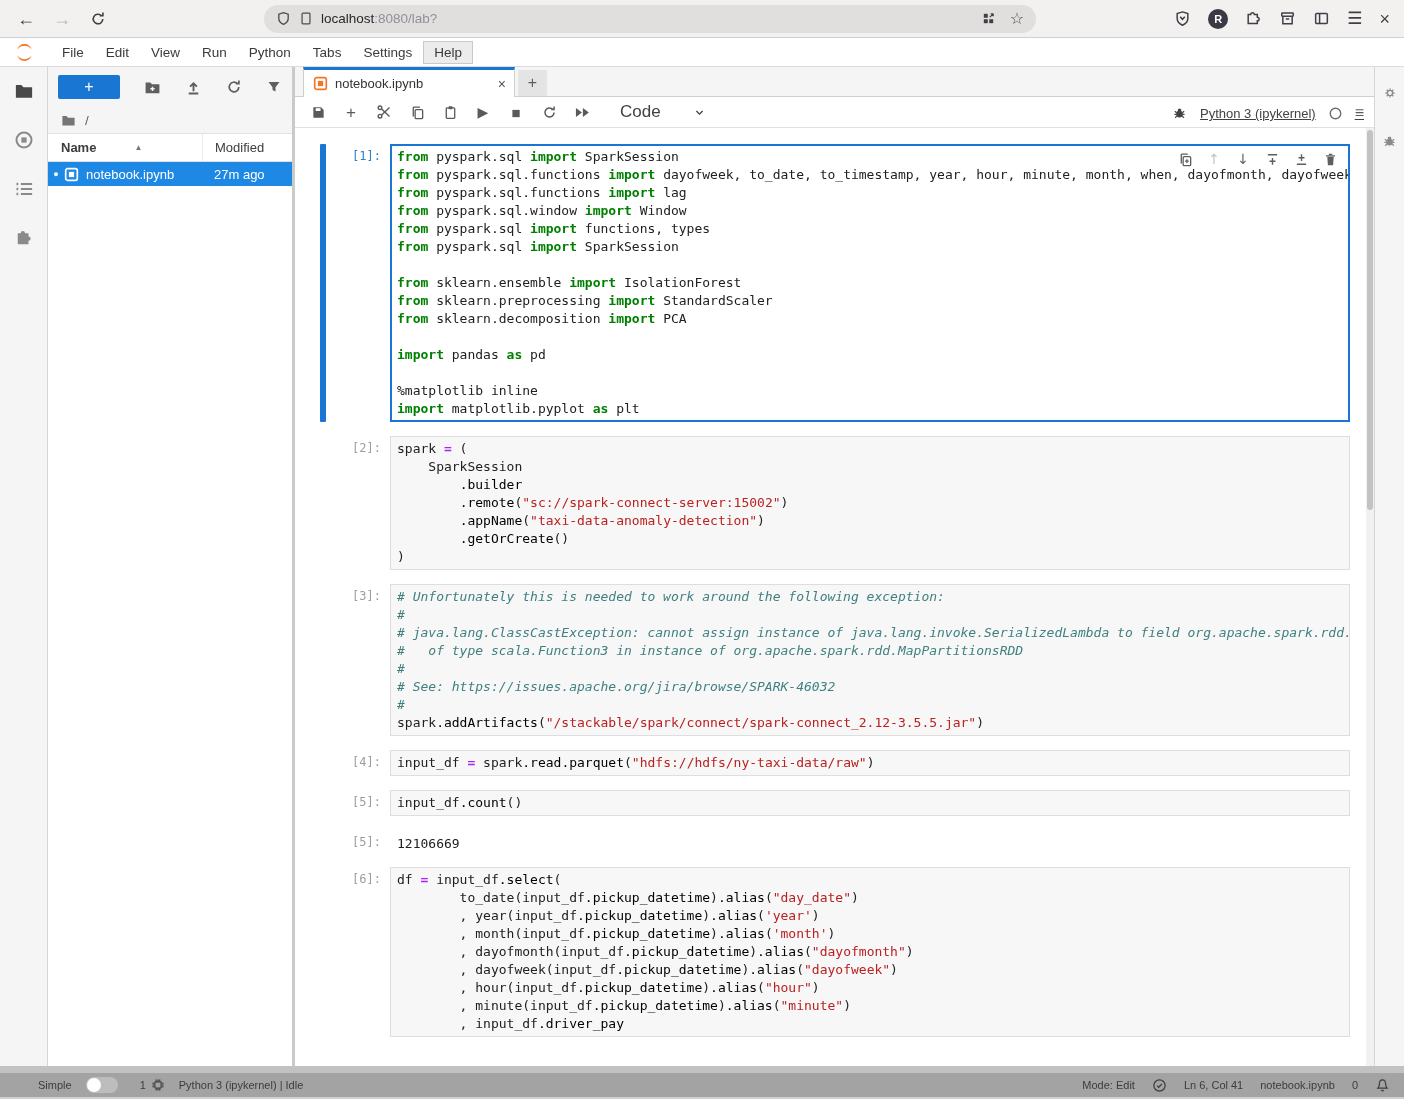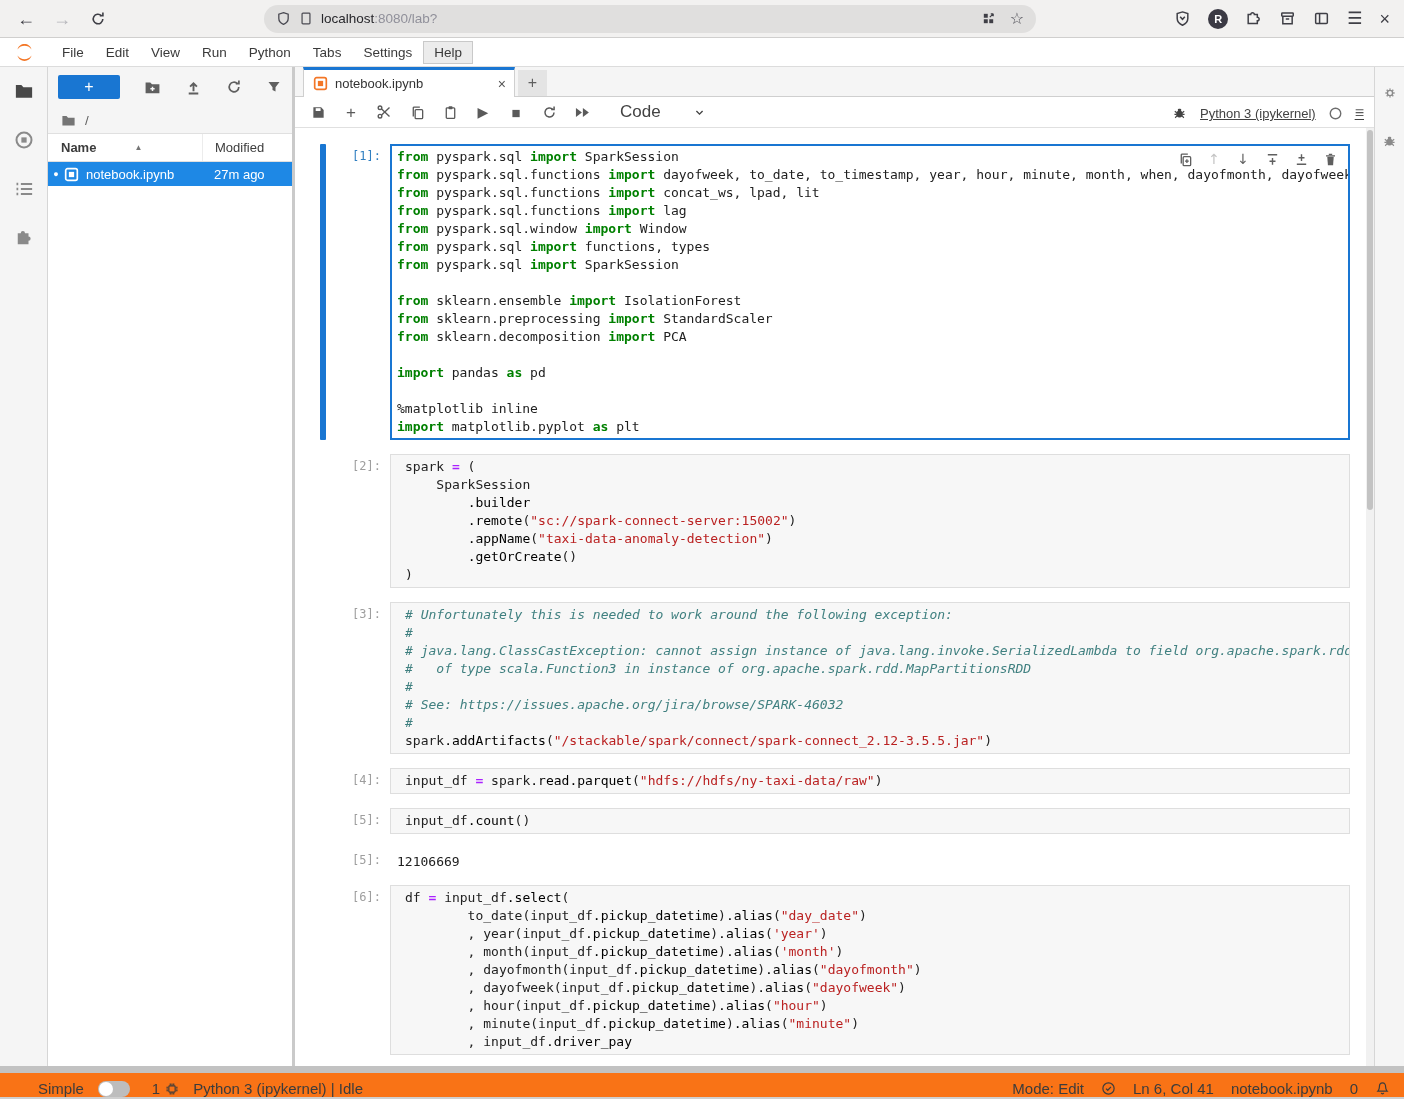--- a/index.html
+++ b/index.html
@@ -71,38 +71,38 @@
   .v-thumb{position:absolute;top:2px;left:1px;width:6px;height:380px;background:#c3c3c3;border-radius:3px;}
 
   .rail-right{width:30px;border-left:1px solid #d6d6d6;background:#f5f5f5;display:flex;flex-direction:column;align-items:center;padding-top:18px;gap:32px;color:#8a8a8a;box-sizing:border-box;}
 
   
   .cell{display:flex;margin:0 0 14px 0;padding-left:25px;}
   .collapser{width:6px;flex:none;background:transparent;border-radius:1px;}
   .cell.active .collapser{background:#1976d2;}
   .prompt{width:64px;flex:none;text-align:right;padding:5px 9px 0 0;font-family:"DejaVu Sans Mono",monospace;font-size:12px;color:#9e9e9e;box-sizing:border-box;white-space:nowrap;}
   .cell.active .prompt{color:#307fc1;}
-  .editor{flex:1;margin-right:16px;background:#f7f7f7;border:1px solid #dedede;padding:3px 14px;overflow:hidden;position:relative;min-width:0;}
+  .editor{flex:1;margin-right:16px;background:#f7f7f7;border:1px solid #dedede;padding:3px 6px;overflow:hidden;position:relative;min-width:0;}
   .cell.active .editor{background:#fff;border:2px solid #1976d2;padding:2px 5px;}
   .editor pre,.out-text{margin:0;font-family:"DejaVu Sans Mono",monospace;font-size:13px;line-height:18px;white-space:pre;color:#212121;}
   .out-text{padding:5px 0 0 7px;}
   .tk-k{color:#008000;font-weight:bold;}
   .tk-s{color:#ba2121;}
   .tk-c{color:#408080;font-style:italic;}
   .tk-p{color:#000000;}
   .tk-o{color:#aa22ff;font-weight:bold;}
   .tk-t{color:#212121;}
   .cell-toolbar{position:absolute;top:4px;right:8px;display:flex;gap:13px;align-items:center;color:#5f5f5f;background:rgba(255,255,255,.92);padding:1px 2px;}
   .ct-btn{display:flex;align-items:center;justify-content:center;width:16px;height:16px;}
   .ct-glyph{font-size:14px;line-height:1;font-family:"DejaVu Sans",sans-serif;}
   .ct-btn.disabled{color:#c4c4c4;}
 
   
   .bottom-strip{height:7px;background:#c2c2c2;}
-  .status-bar{height:26px;background:#f97316;display:flex;align-items:flex-end;padding:0 14px 0 38px;font-size:15px;color:#3c3c3c;box-sizing:border-box;border-bottom:2px solid #cfcfcf;}
+  .status-bar{height:26px;background:#a3a3a3;display:flex;align-items:center;padding:0 14px 0 38px;font-size:11px;color:#3c3c3c;box-sizing:border-box;border-bottom:2px solid #cfcfcf;}
   .sb-left{display:flex;align-items:center;gap:14px;}
   .toggle{width:32px;height:16px;border-radius:8px;background:#bdbdbd;position:relative;}
   .knob{position:absolute;left:1px;top:1px;width:14px;height:14px;border-radius:50%;background:#fff;}
   .sb-kernel-count{display:flex;align-items:center;gap:5px;margin-left:8px;}
   .sb-right{margin-left:auto;display:flex;align-items:center;gap:17px;}
 </style>
 </head>
 <body>
 
 <div class="screen">
@@ -366,21 +366,20 @@
       </div>
 
       <div class="nb-scroll">
         <div class="cells">
             <div class="cell active">
               <div class="collapser"></div>
               <div class="prompt">[1]:</div>
               <div class="editor">
                 <pre><span class="tk-k">from </span><span class="tk-t">pyspark.sql </span><span class="tk-k">import </span><span class="tk-t">SparkSession</span></pre>
                 <pre><span class="tk-k">from </span><span class="tk-t">pyspark.sql.functions </span><span class="tk-k">import </span><span class="tk-t">dayofweek, to_date, to_timestamp, year, hour, minute, month, when, dayofmonth, dayofweek</span></pre>
-                <pre><span class="tk-k">from </span><span class="tk-t">pyspark.sql.functions </span><span class="tk-k">import </span><span class="tk-t">concat_ws, lpad, lit</span></pre>
                 <pre><span class="tk-k">from </span><span class="tk-t">pyspark.sql.functions </span><span class="tk-k">import </span><span class="tk-t">lag</span></pre>
                 <pre><span class="tk-k">from </span><span class="tk-t">pyspark.sql.window </span><span class="tk-k">import </span><span class="tk-t">Window</span></pre>
                 <pre><span class="tk-k">from </span><span class="tk-t">pyspark.sql </span><span class="tk-k">import </span><span class="tk-t">functions, types</span></pre>
                 <pre><span class="tk-k">from </span><span class="tk-t">pyspark.sql </span><span class="tk-k">import </span><span class="tk-t">SparkSession</span></pre>
                 <pre>&nbsp;</pre>
                 <pre><span class="tk-k">from </span><span class="tk-t">sklearn.ensemble </span><span class="tk-k">import </span><span class="tk-t">IsolationForest</span></pre>
                 <pre><span class="tk-k">from </span><span class="tk-t">sklearn.preprocessing </span><span class="tk-k">import </span><span class="tk-t">StandardScaler</span></pre>
                 <pre><span class="tk-k">from </span><span class="tk-t">sklearn.decomposition </span><span class="tk-k">import </span><span class="tk-t">PCA</span></pre>
                 <pre>&nbsp;</pre>
                 <pre><span class="tk-k">import </span><span class="tk-t">pandas </span><span class="tk-k">as </span><span class="tk-t">pd</span></pre>

